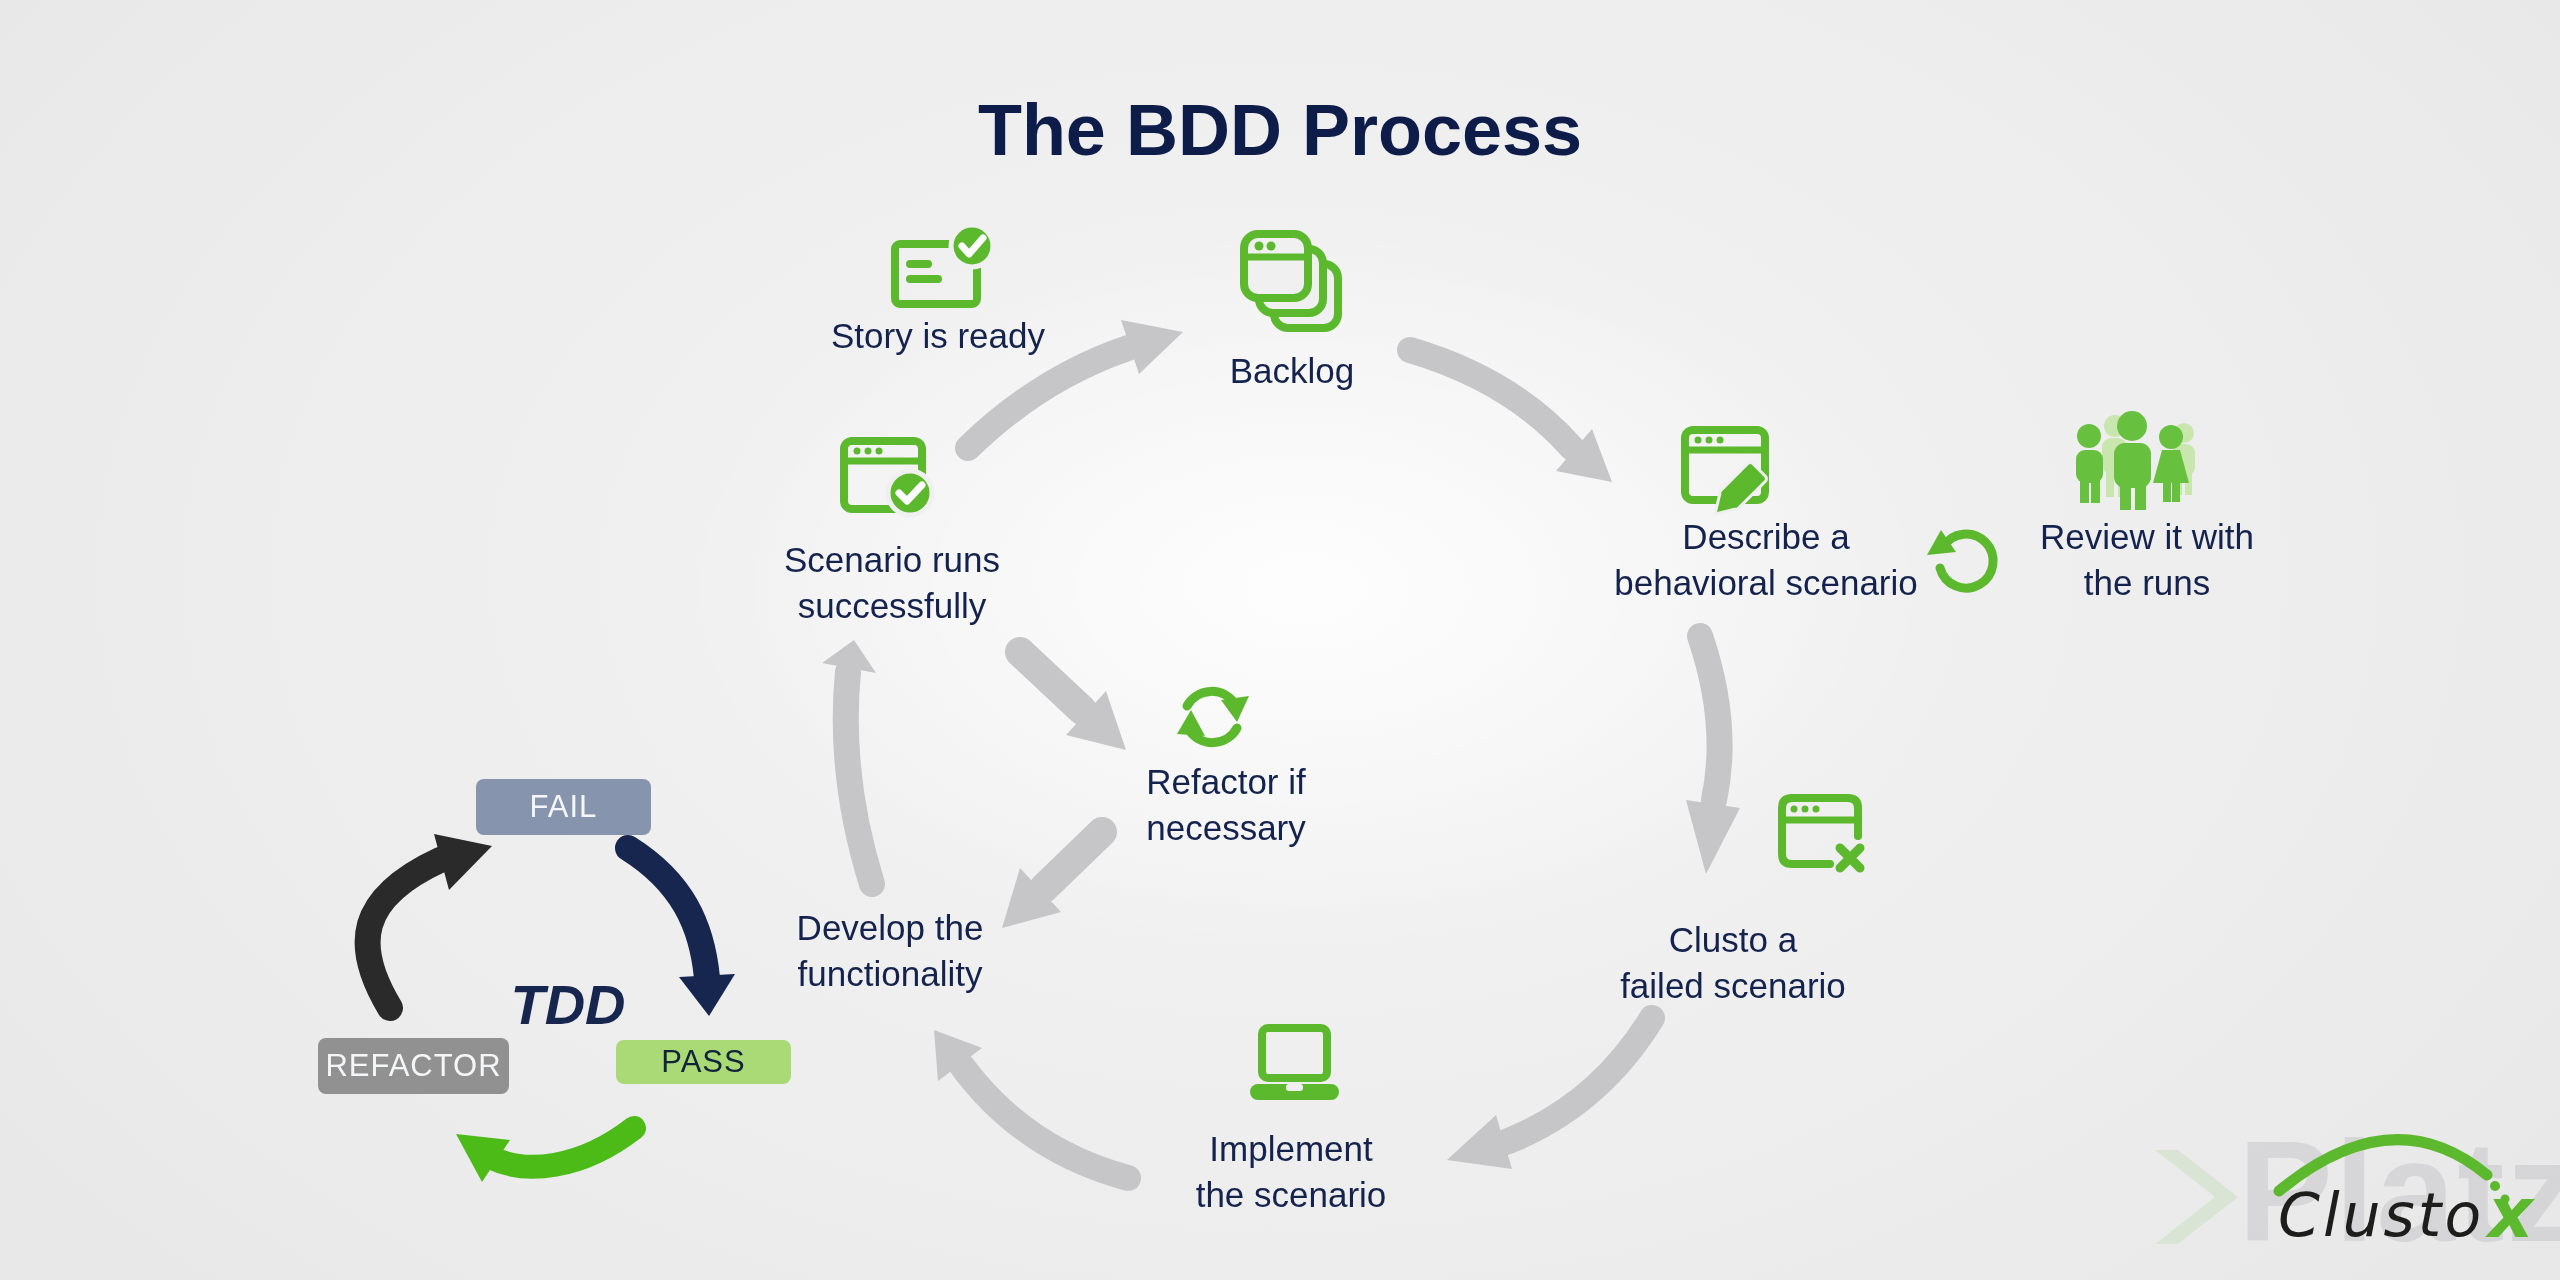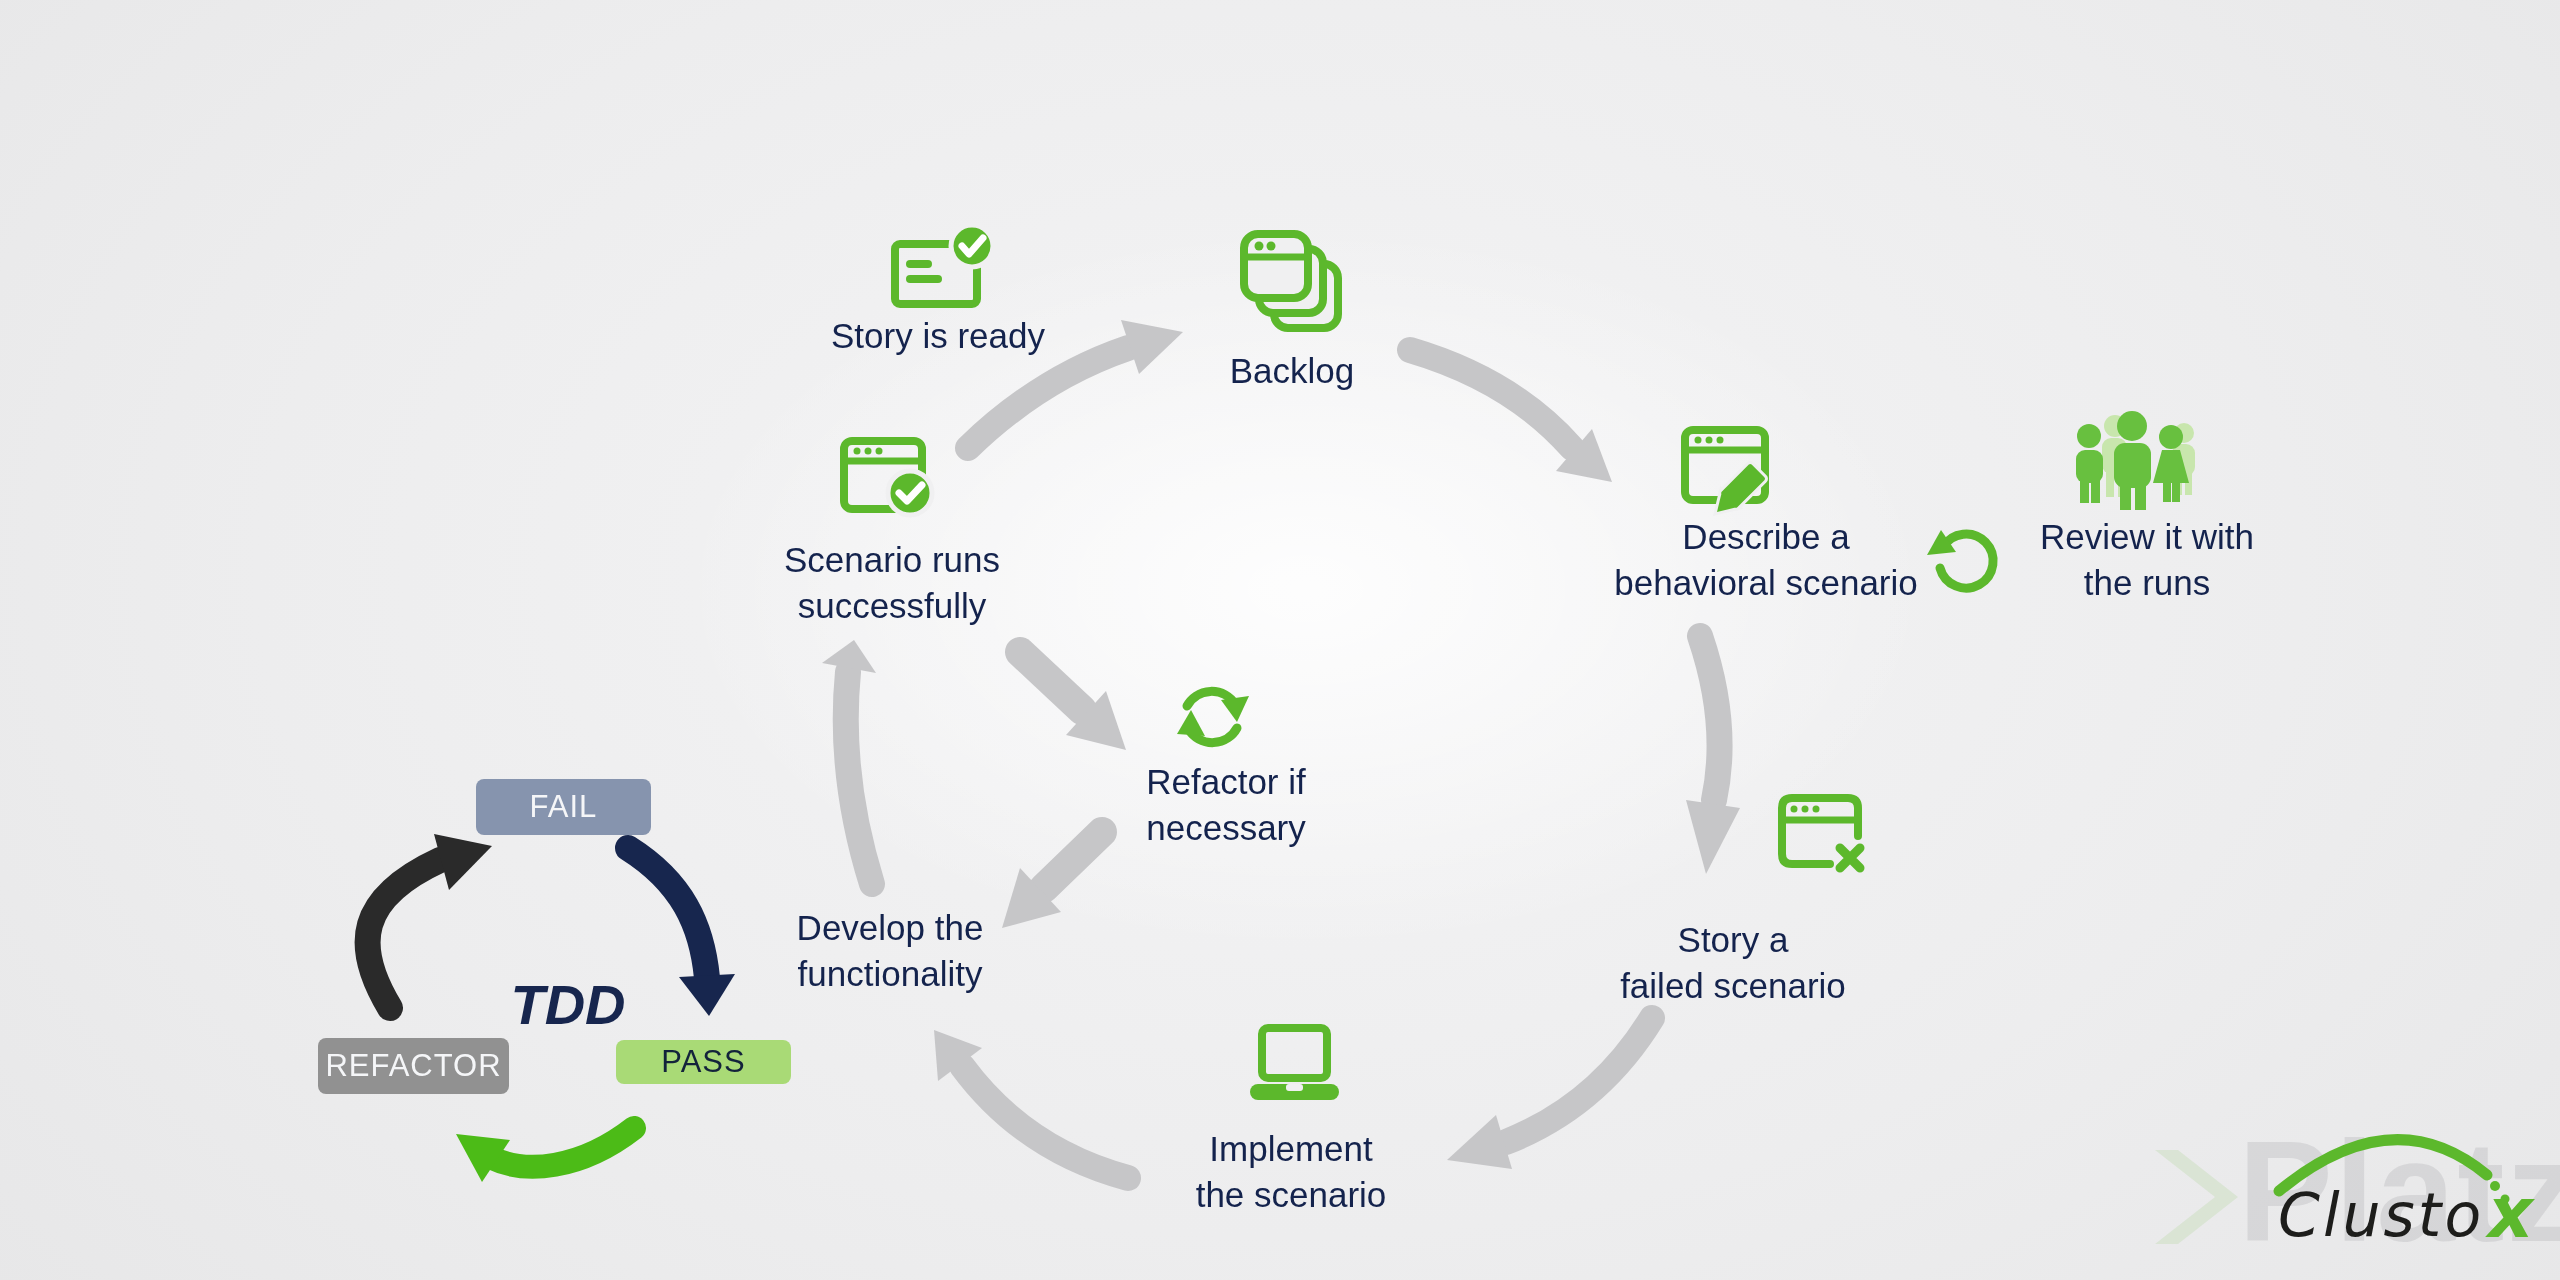--- a/index.html
+++ b/index.html
@@ -95,20 +95,21 @@
     <g>
       <path d="M 628 848 C 682 882 702 925 707 978" stroke="var(--tdd_navy)" stroke-width="26" fill="none" stroke-linecap="round"></path>
       <polygon points="709,1016 679,977 735,974" fill="var(--tdd_navy)"></polygon>
     </g>
     <g>
       <path d="M 634 1128 C 580 1170 525 1174 492 1158" stroke="var(--tdd_green)" stroke-width="24" fill="none" stroke-linecap="round"></path>
       <polygon points="456,1134 510,1140 482,1182" fill="var(--tdd_green)"></polygon>
     </g>
   </svg>
 
+  <div id="title" class="abs ctr layer3">The BDD Process</div>
 
   <svg class="abs layer3" style="left:890px;top:222px;" width="110" height="95" viewBox="0 0 110 95">
     <rect class="stk" x="5" y="22" width="82" height="60" rx="5" stroke-width="8"></rect>
     <line class="stk" x1="20" y1="42" x2="38" y2="42" stroke-width="8"></line>
     <line class="stk" x1="20" y1="57" x2="48" y2="57" stroke-width="8"></line>
     <circle class="fil" cx="82" cy="24" r="21" stroke="#f0f0f1" stroke-width="5"></circle>
     <path d="M72 24 L79 32 L93 16" stroke="#ffffff" stroke-width="7" fill="none" stroke-linecap="round" stroke-linejoin="round"></path>
   </svg>
   <div class="abs ctr step-label layer3" style="left:938px;top:336px;">
     <span>Story is ready</span>
@@ -181,21 +182,21 @@
 
   <svg class="abs layer3" style="left:1778px;top:790px;" width="95" height="95" viewBox="0 0 95 95">
     <path class="stk" d="M80 46 V18 Q80 8 70 8 H14 Q4 8 4 18 V64 Q4 74 14 74 H52" stroke-width="8"></path>
     <line class="stk" x1="4" y1="30" x2="80" y2="30" stroke-width="7"></line>
     <circle class="fil" cx="16" cy="19" r="3.5"></circle>
     <circle class="fil" cx="27" cy="19" r="3.5"></circle>
     <circle class="fil" cx="38" cy="19" r="3.5"></circle>
     <path class="stk" d="M62 58 L82 78 M82 58 L62 78" stroke-width="9"></path>
   </svg>
   <div class="abs ctr step-label layer3" style="left:1733px;top:962px;">
-    <span>Story a</span>
+    <span>Clusto a</span>
     <span>failed scenario</span>
   </div>
 
   <svg class="abs layer3" style="left:1247px;top:1024px;" width="95" height="85" viewBox="0 0 95 85">
     <rect class="stk" x="15" y="4" width="65" height="50" rx="6" stroke-width="8"></rect>
     <rect class="fil" x="3" y="60" width="89" height="16" rx="8"></rect>
     <rect x="39" y="60" width="17" height="7" rx="3" fill="#f0f0f1"></rect>
   </svg>
   <div class="abs ctr step-label layer3" style="left:1291px;top:1171px;">
     <span>Implement</span>

